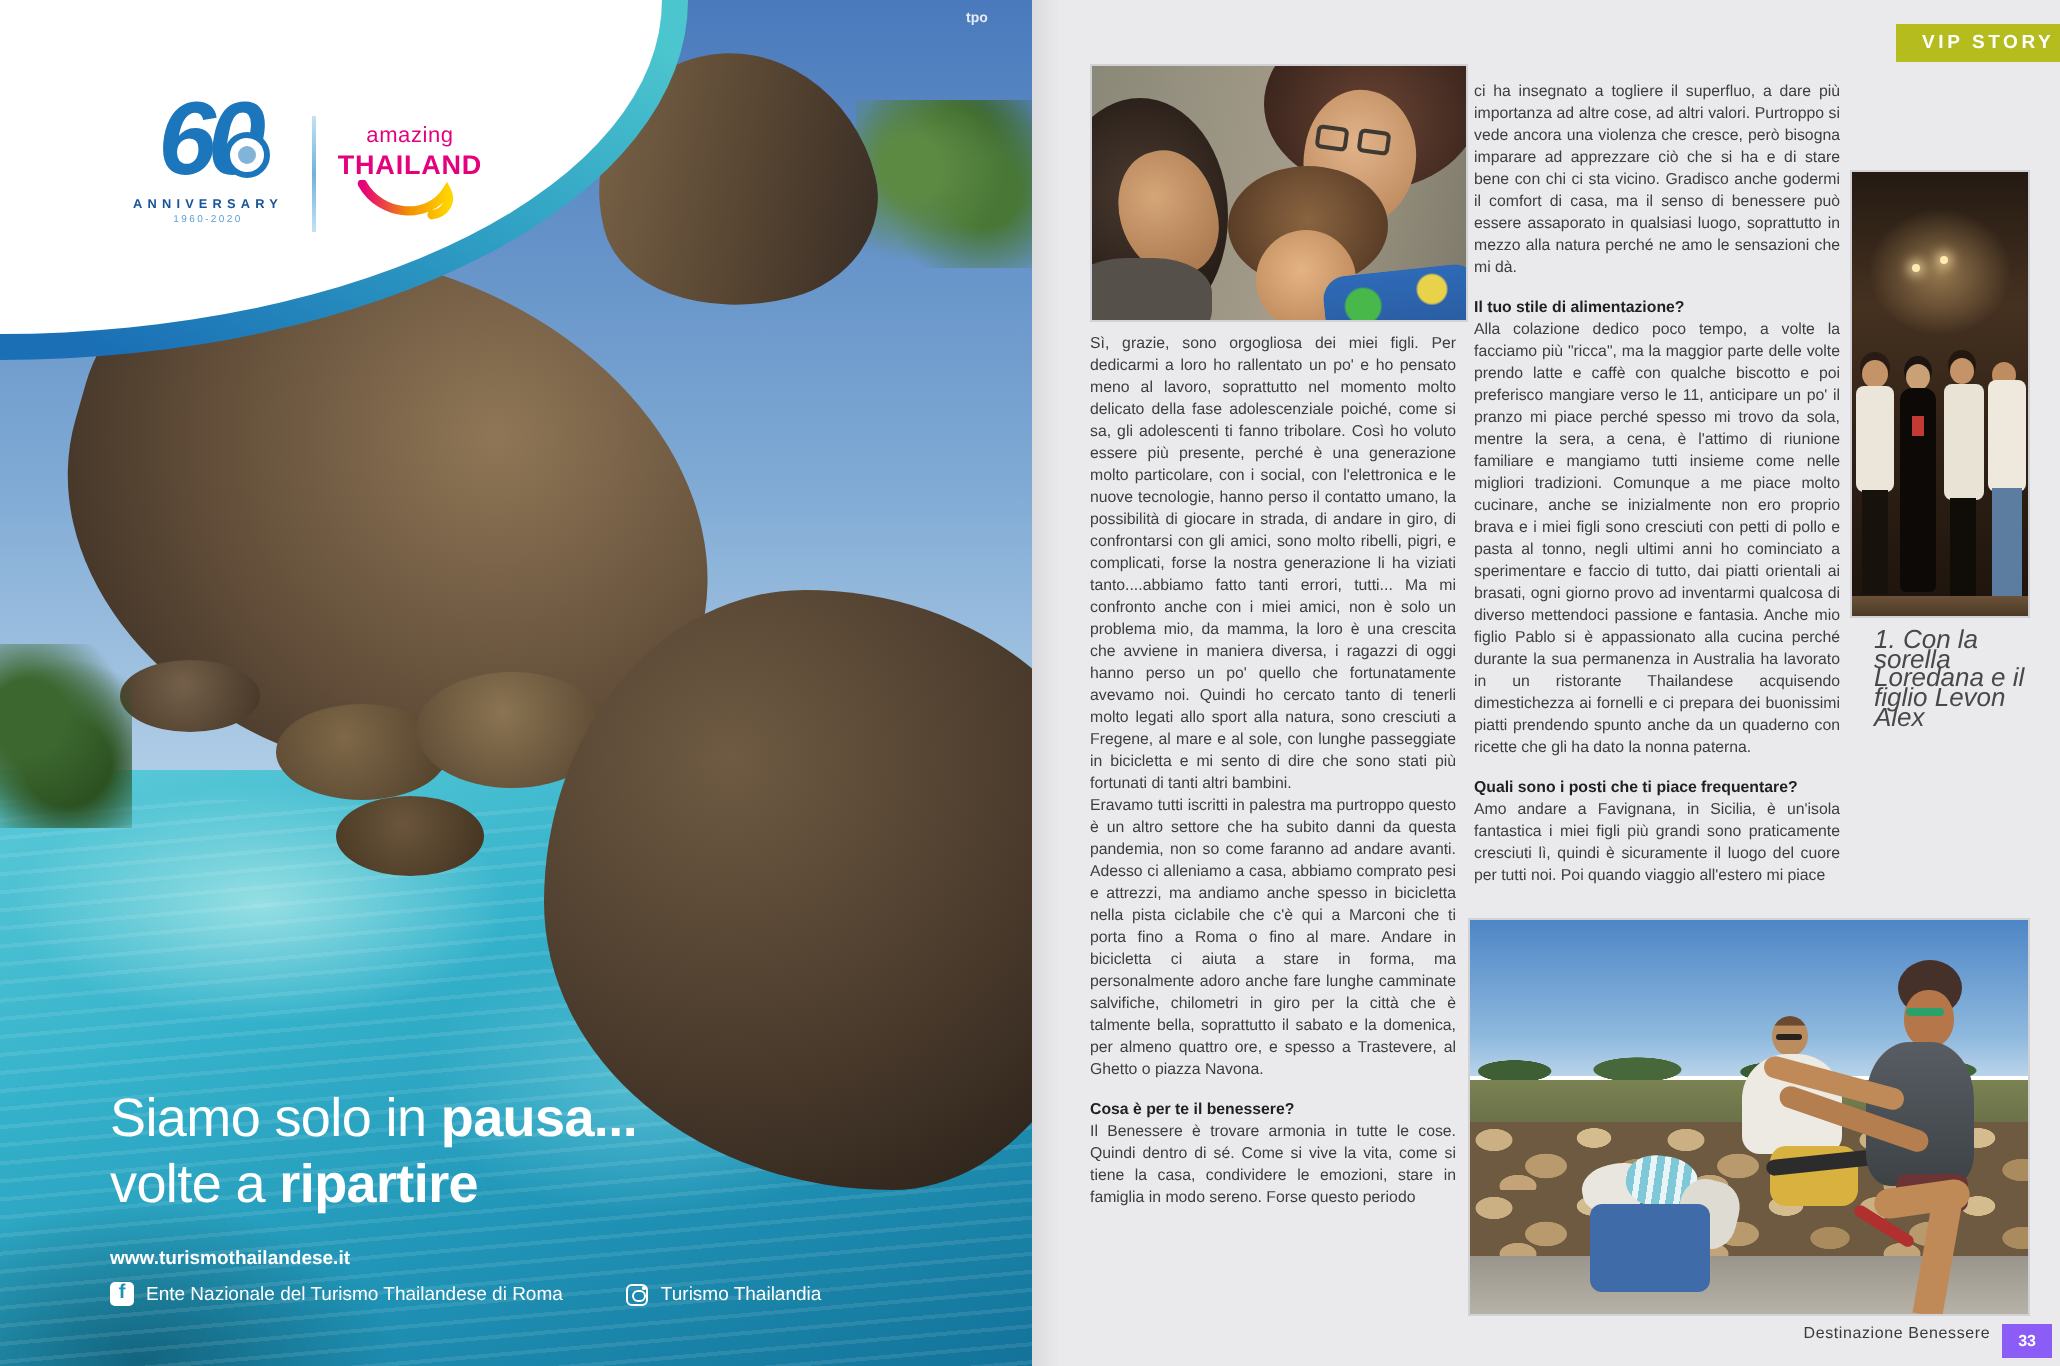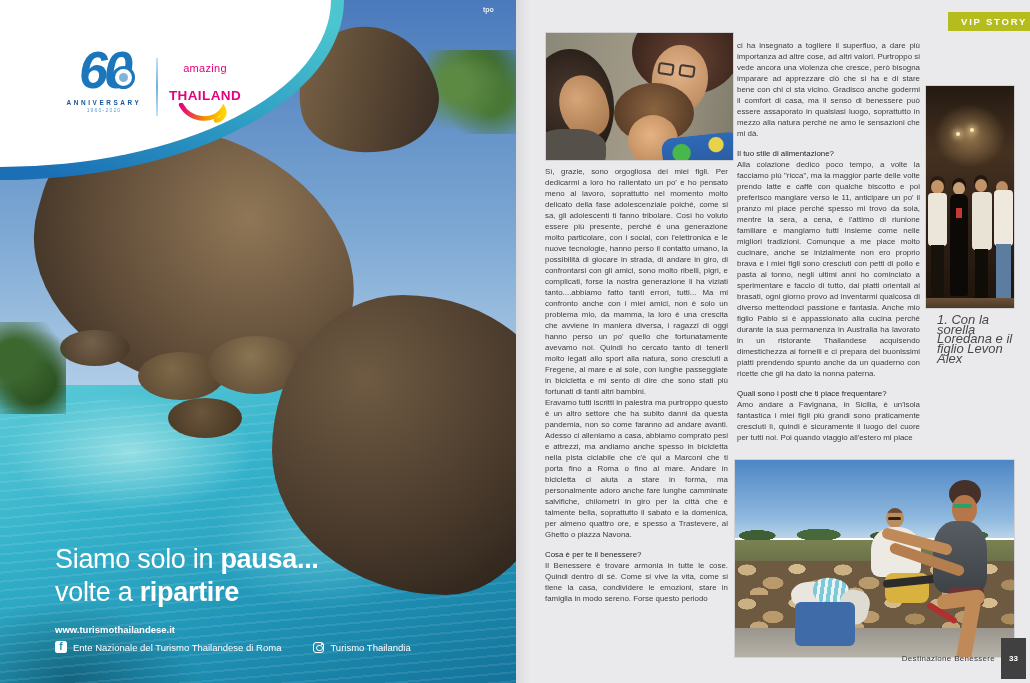--- a/index.html
+++ b/index.html
@@ -57,21 +57,21 @@
   .n60 { font-weight:700; font-style:italic; font-size:52px; line-height:52px; letter-spacing:-4px; }
   .emblem { position:absolute; left:56px; top:22px; width:23px; height:23px; border-radius:50%;
             background:#fff; border:3px solid #1c76bb; }
   .emblem-inner { position:absolute; left:4px; top:4px; width:9px; height:9px; border-radius:50%; background:#1c76bb; opacity:.55; }
   .anniv { font-size:6.4px; font-weight:700; letter-spacing:2.6px; color:#17549a; margin-top:3px; }
   .years { font-size:5px; color:#5a9fd4; letter-spacing:1.2px; margin-top:1px; }
   .logo-divider { position:absolute; left:156px; top:58px; width:2px; height:58px;
             background:linear-gradient(#c4e2f2, #6fb3dc, #c4e2f2); }
   .logo-th { position:absolute; left:164px; top:62px; width:82px; text-align:center; }
   .amazing { color:#e5007d; font-size:11px; letter-spacing:.3px; }
-  .thailand { color:#e5007d; font-size:13.5px; font-weight:700; letter-spacing:.4px; margin-top:14px; }
+  .thailand { color:#e5007d; font-size:13.5px; font-weight:700; letter-spacing:.4px; margin-top:1px; }
 
   .watermark { position:absolute; left:483px; top:6px; font-size:7px; font-weight:700; color:rgba(255,255,255,.85); }
 
   .tagline { position:absolute; left:55px; top:543px; color:#fff; font-size:27px; line-height:33px; letter-spacing:-.3px; }
   .tagline b { font-weight:700; }
   .website { position:absolute; left:55px; top:624px; color:#fff; font-size:9.5px; font-weight:700; }
   .social-row { position:absolute; left:55px; top:641px; display:flex; align-items:center; color:#fff; font-size:9.5px; }
   .fb-icon { width:12px; height:12px; border-radius:2.5px; background:#fff; color:#1f93b4;
              font-weight:700; font-size:10px; line-height:12px; text-align:center; margin-right:6px; }
   .ig-icon { position:relative; width:11px; height:11px; border:1.3px solid #fff; border-radius:3px; margin:0 6px 0 32px; }
@@ -88,30 +88,30 @@
              color:#fff; font-size:9.5px; font-weight:700; letter-spacing:1.8px;
              display:flex; align-items:center; padding-left:13px; }
 
   .photo { border:1px solid #d2d2d6; background:#fff; overflow:hidden; }
   .photo > div { position:absolute; }
 
   .col { position:absolute; width:183px; font-size:7.9px; line-height:11px; color:#3d3d40;
          text-align:justify; hyphens:auto; -webkit-hyphens:auto; overflow:hidden; }
   .col1 { left:29px; top:166px; height:494px; }
   .col2 { left:221px; top:40px; height:416px; }
-  .col p.q { font-weight:400; color:#1f1f22; margin-top:9px; }
+  .col p.q { font-weight:700; color:#1f1f22; margin-top:9px; }
   .col p.q:first-child { margin-top:0; }
 
   .captions { position:absolute; left:421px; top:315px; width:82px; font-style:italic;
               font-size:13px; line-height:9.7px; color:#48484c; }
   .captions p { margin:0; }
 
-  .footer { position:absolute; right:4px; bottom:4px; display:flex; align-items:center; }
+  .footer { position:absolute; right:4px; bottom:4px; display:flex; align-items:flex-start; }
   .footer-label { font-size:8px; color:#3a3a3e; letter-spacing:.3px; margin-right:6px; }
-  .page-box { background:#404040; color:#fff; font-size:8px; font-weight:700; padding:16px 8px; }
+  .page-box { background:#8b5cf6; color:#fff; font-size:8px; font-weight:700; padding:4px 8px; }
 
   
   .photo1 { position:absolute; left:29px; top:32px; width:189px; height:129px; }
   .p1-bg { inset:0; background:linear-gradient(100deg,#8a8878,#a59c8a 55%,#7e7a6a); }
   .p1-hair-l { left:-20px; top:16px; width:88px; height:118px; border-radius:50%;
         background:radial-gradient(circle at 50% 40%, #4a3a30, #241b15 72%); }
   .p1-face-l { left:14px; top:42px; width:48px; height:63px; border-radius:50% 50% 45% 55%; transform:rotate(-14deg);
         background:radial-gradient(circle at 40% 35%, #d5a678, #ad7c52 78%); }
   .p1-hair-r { left:86px; top:-24px; width:108px; height:86px; border-radius:50%;
         background:radial-gradient(circle at 50% 60%, #6a4434, #39241c 78%); }

